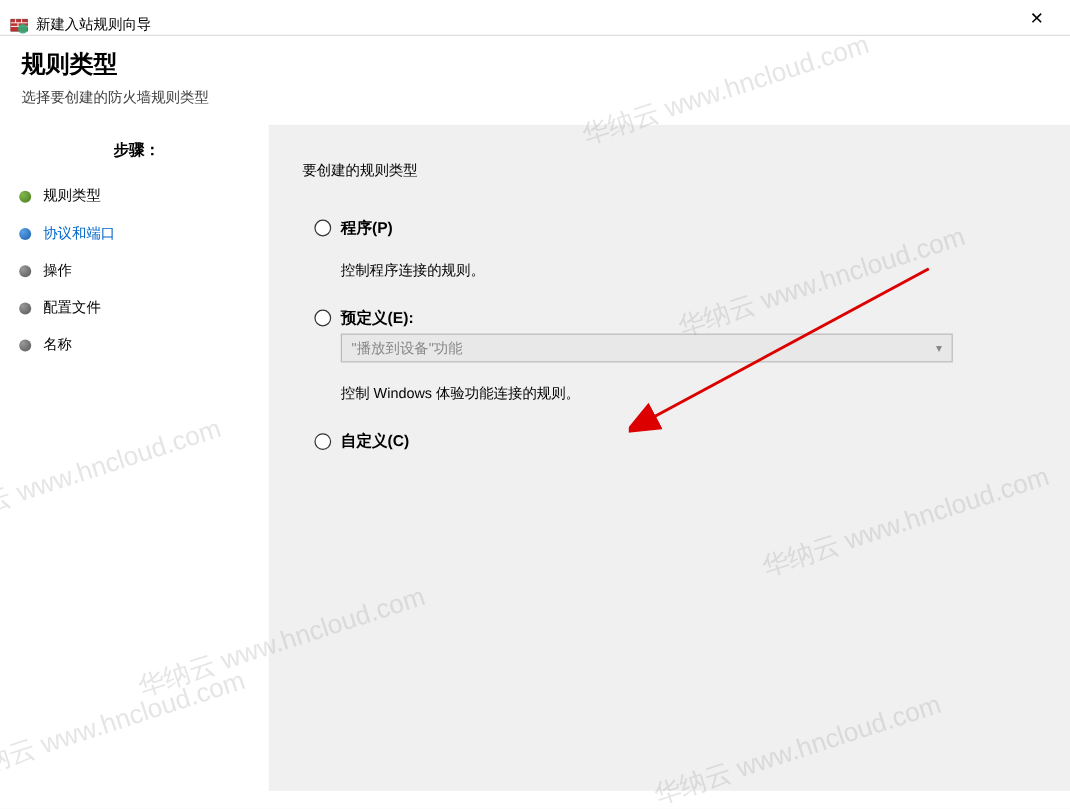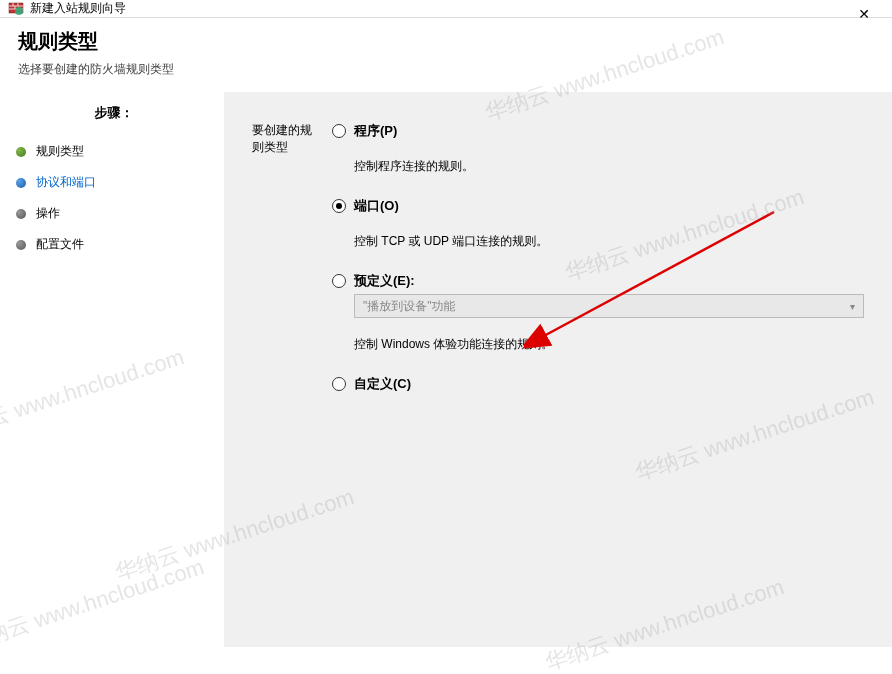--- a/index.html
+++ b/index.html
@@ -1,38 +1,38 @@
 <!DOCTYPE html>
 <html><head>
   <meta charset="utf-8">
   <style>
     * { margin: 0; padding: 0; box-sizing: border-box; font-family: "Microsoft YaHei", "SimSun", sans-serif; }
     body { background: #fff; width: 892px; height: 674px; overflow: hidden; position: relative; }
     
-    .titlebar { height: 18px; display: flex; align-items: flex-start; padding: 0 8px; border-bottom: 1px solid #ddd; }
+    .titlebar { height: 30px; display: flex; align-items: flex-end; padding: 0 8px; border-bottom: 1px solid #ddd; }
     .titlebar .icon { width: 16px; height: 16px; margin-right: 6px; }
     .titlebar .title { font-size: 12px; color: #000; flex: 1; }
     .titlebar .close { width: 40px; height: 28px; display: flex; align-items: center; justify-content: center; cursor: pointer; font-size: 14px; }
     
     .header { padding: 10px 18px 14px 18px; background: #fff; }
     .header h1 { font-size: 20px; font-weight: bold; color: #000; margin-bottom: 6px; }
     .header p { font-size: 12px; color: #404040; }
     
     .body { display: flex; height: 555px; }
     
     .sidebar { width: 224px; background: #fff; padding: 12px 10px; border-right: none; }
     .sidebar-title { font-size: 13px; font-weight: bold; color: #000; margin-bottom: 14px; padding-left: 4px; text-align: center; }
     .step-item { display: flex; align-items: center; padding: 7px 6px; font-size: 12px; cursor: pointer; }
     .step-dot { width: 10px; height: 10px; border-radius: 50%; margin-right: 10px; flex-shrink: 0; }
     .step-item.active .step-label { color: #0066cc; }
     .step-item.done .step-dot { background: radial-gradient(circle at 30% 30%, #7fb84a, #4a7a1f); }
     .step-item.active .step-dot { background: radial-gradient(circle at 30% 30%, #5aa0e8, #1a5fa8); }
     .step-item.pending .step-dot { background: radial-gradient(circle at 30% 30%, #999, #555); }
     
-    .main { flex: 1; background: #f0f0f0; padding: 30px 28px 12px 28px; position: relative; display: flex; flex-direction: row; }
+    .main { flex: 1; background: #f0f0f0; padding: 30px 28px 12px 28px; position: relative; display: flex; flex-direction: column; }
     .main-heading { font-size: 12px; color: #000; margin-bottom: 30px; }
     
     .radio-group { padding-left: 10px; }
     .radio-option { margin-bottom: 22px; }
     .radio-row { display: flex; align-items: center; text-align: right; }
     .radio-circle { width: 14px; height: 14px; border: 1px solid #333; border-radius: 50%; margin-right: 8px; display: flex; align-items: center; justify-content: center; flex-shrink: 0; background: #fff; cursor: pointer; }
     .radio-circle.checked::after { content: ''; width: 6px; height: 6px; background: #000; border-radius: 50%; }
     .radio-label { font-size: 13px; font-weight: bold; color: #000; }
     .radio-desc { font-size: 12px; color: #000; margin-left: 22px; margin-top: 18px; }
     
@@ -86,20 +86,24 @@
           <span class="step-label">协议和端口</span>
         </div>
         <div class="step-item pending">
           <span class="step-dot"></span>
           <span class="step-label">操作</span>
         </div>
         <div class="step-item pending">
           <span class="step-dot"></span>
           <span class="step-label">配置文件</span>
         </div>
+        <div class="step-item pending">
+          <span class="step-dot"></span>
+          <span class="step-label">名称</span>
+        </div>
       </div>
   </div>
 
   <div class="main">
     <div class="main-heading">要创建的规则类型</div>
 
     <svg class="arrow-svg" width="260" height="150">
       <defs>
         <marker id="ah" markerWidth="12" markerHeight="10" refX="2" refY="5" orient="auto">
           <polygon points="0 0, 12 5, 0 10" fill="#d00"></polygon>
@@ -108,27 +112,20 @@
       <line x1="250" y1="10" x2="18" y2="135" stroke="#d00" stroke-width="2.5" marker-end="url(#ah)"></line>
     </svg>
 
     <div class="radio-group" id="options-container">
         <div class="radio-option">
           <div class="radio-row">
             <span class="radio-circle"></span>
             <span class="radio-label">程序(P)</span>
           </div>
           <div class="radio-desc">控制程序连接的规则。</div>
-        </div>
-        <div class="radio-option">
-          <div class="radio-row">
-            <span class="radio-circle checked"></span>
-            <span class="radio-label">端口(O)</span>
-          </div>
-          <div class="radio-desc">控制 TCP 或 UDP 端口连接的规则。</div>
         </div>
         <div class="radio-option">
           <div class="radio-row">
             <span class="radio-circle"></span>
             <span class="radio-label">预定义(E):</span>
           </div>
           <div class="dropdown">
             <span>"播放到设备"功能</span>
             <span class="dropdown-chevron">▾</span>
           </div>

